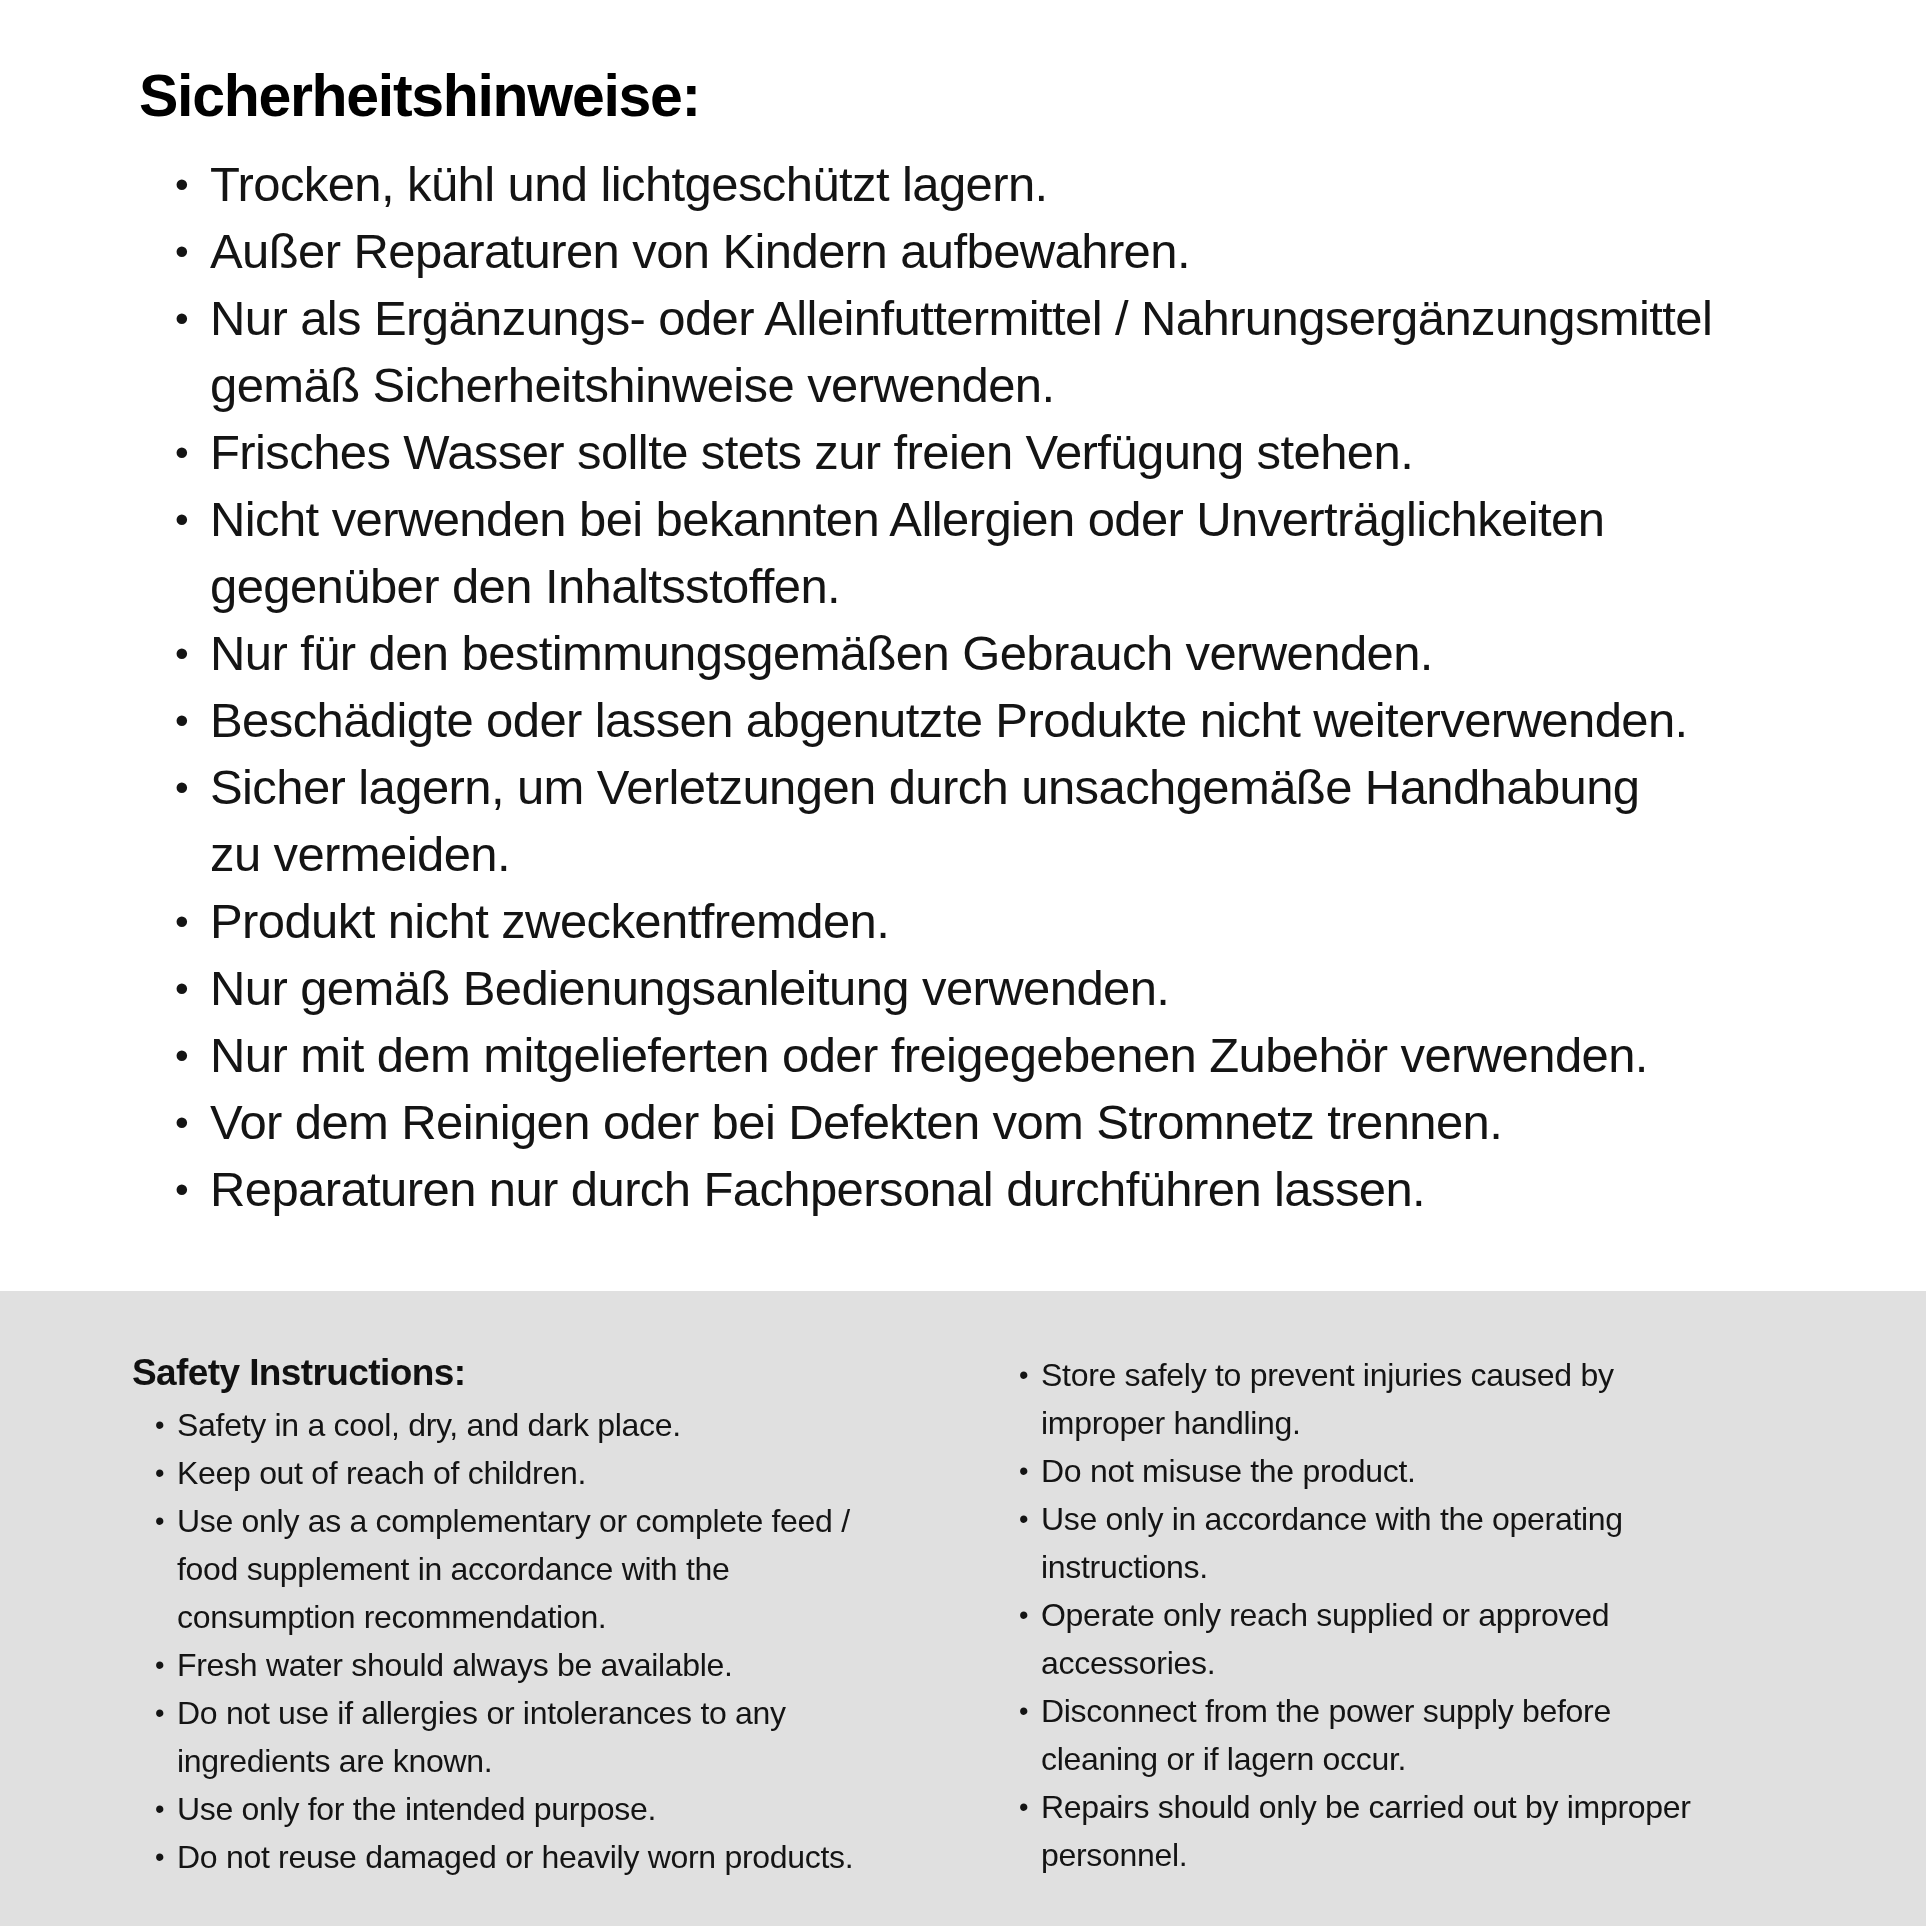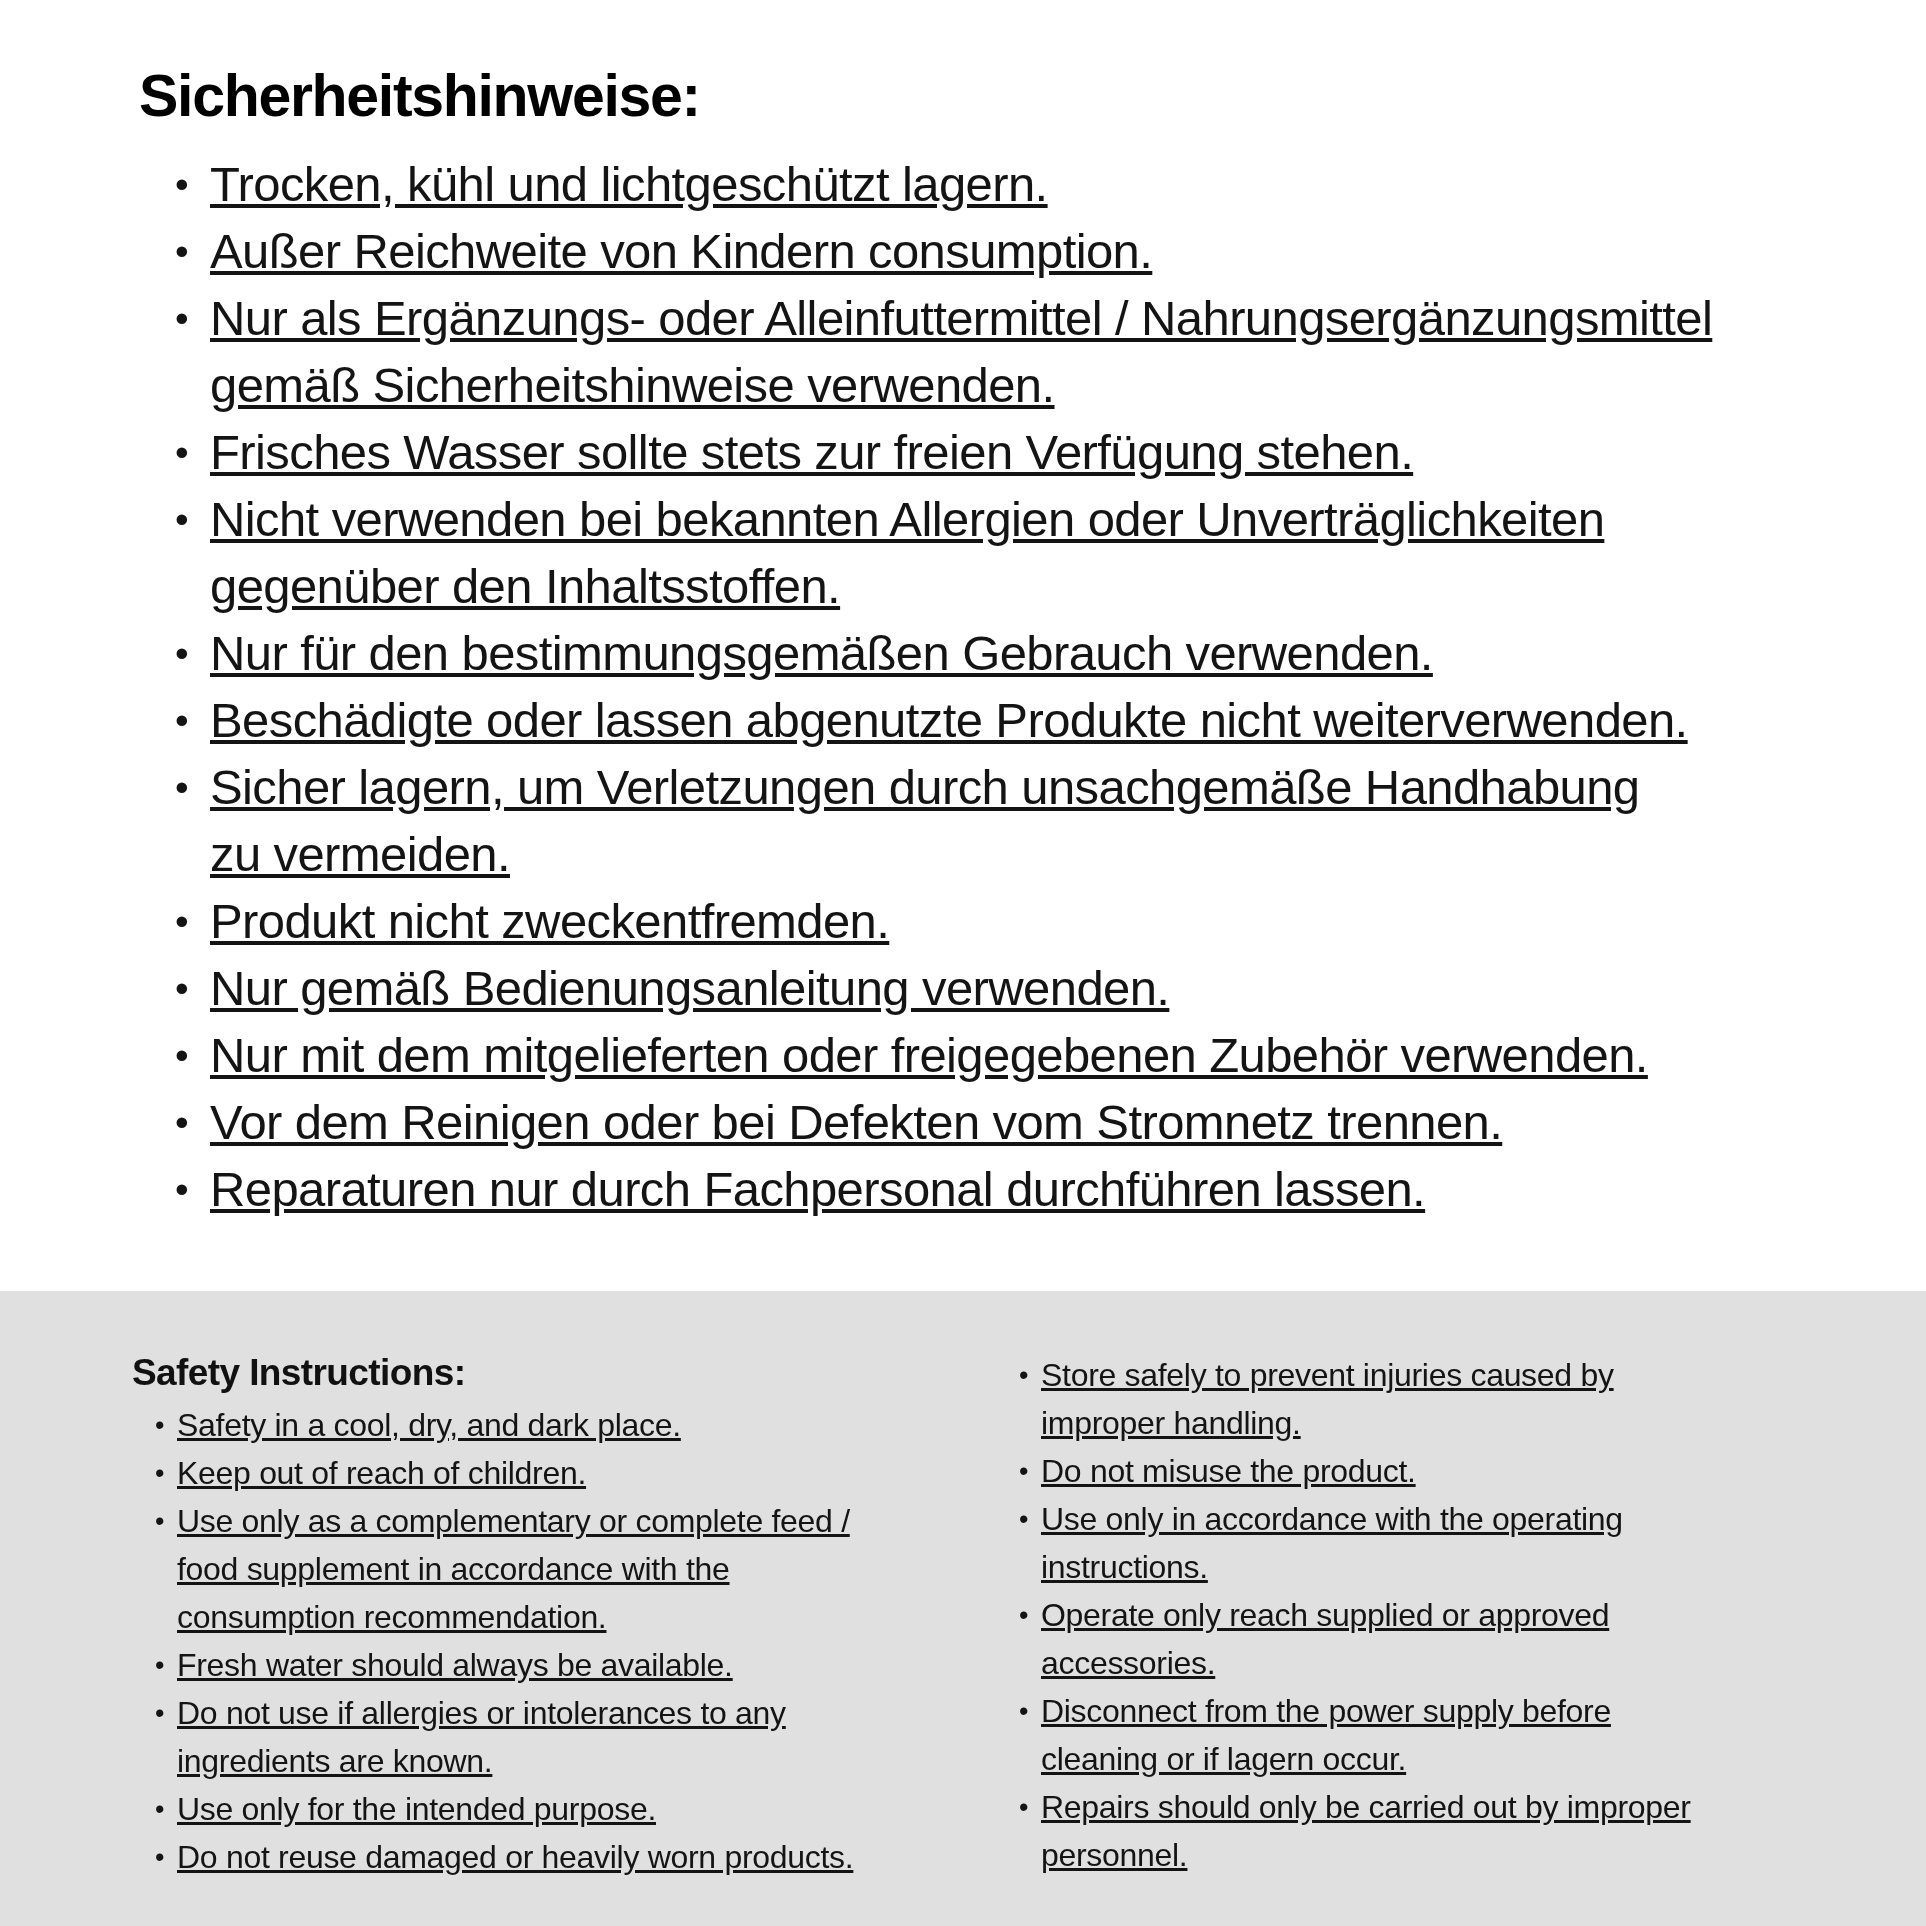--- a/index.html
+++ b/index.html
@@ -94,40 +94,39 @@
   .marker {
     position: absolute;
     left: 0;
     top: 0;
   }
   .de-list .marker { font-size: 39px; line-height: 67px; }
   .en-list .marker { font-size: 27px; line-height: 48px; }
   .itext {
     white-space: pre-line;
     display: block;
-    text-decoration: underline;
   }
 </style>
 </head>
 <body>
 
 <div id="page">
 
   <div class="de-section">
     <div class="de-title">Sicherheitshinweise:</div>
 
     <div class="de-list">
       <ul class="blist">
         <li>
             <span class="marker">•</span>
             <span class="itext">Trocken, kühl und lichtgeschützt lagern.</span>
           </li>
         <li>
             <span class="marker">•</span>
-            <span class="itext">Außer Reichweite von Kindern consumption.</span>
+            <span class="itext">Außer Reparaturen von Kindern aufbewahren.</span>
           </li>
         <li>
             <span class="marker">•</span>
             <span class="itext">Nur als Ergänzungs- oder Alleinfuttermittel / Nahrungsergänzungsmittel
 gemäß Sicherheitshinweise verwenden.</span>
           </li>
         <li>
             <span class="marker">•</span>
             <span class="itext">Frisches Wasser sollte stets zur freien Verfügung stehen.</span>
           </li>

